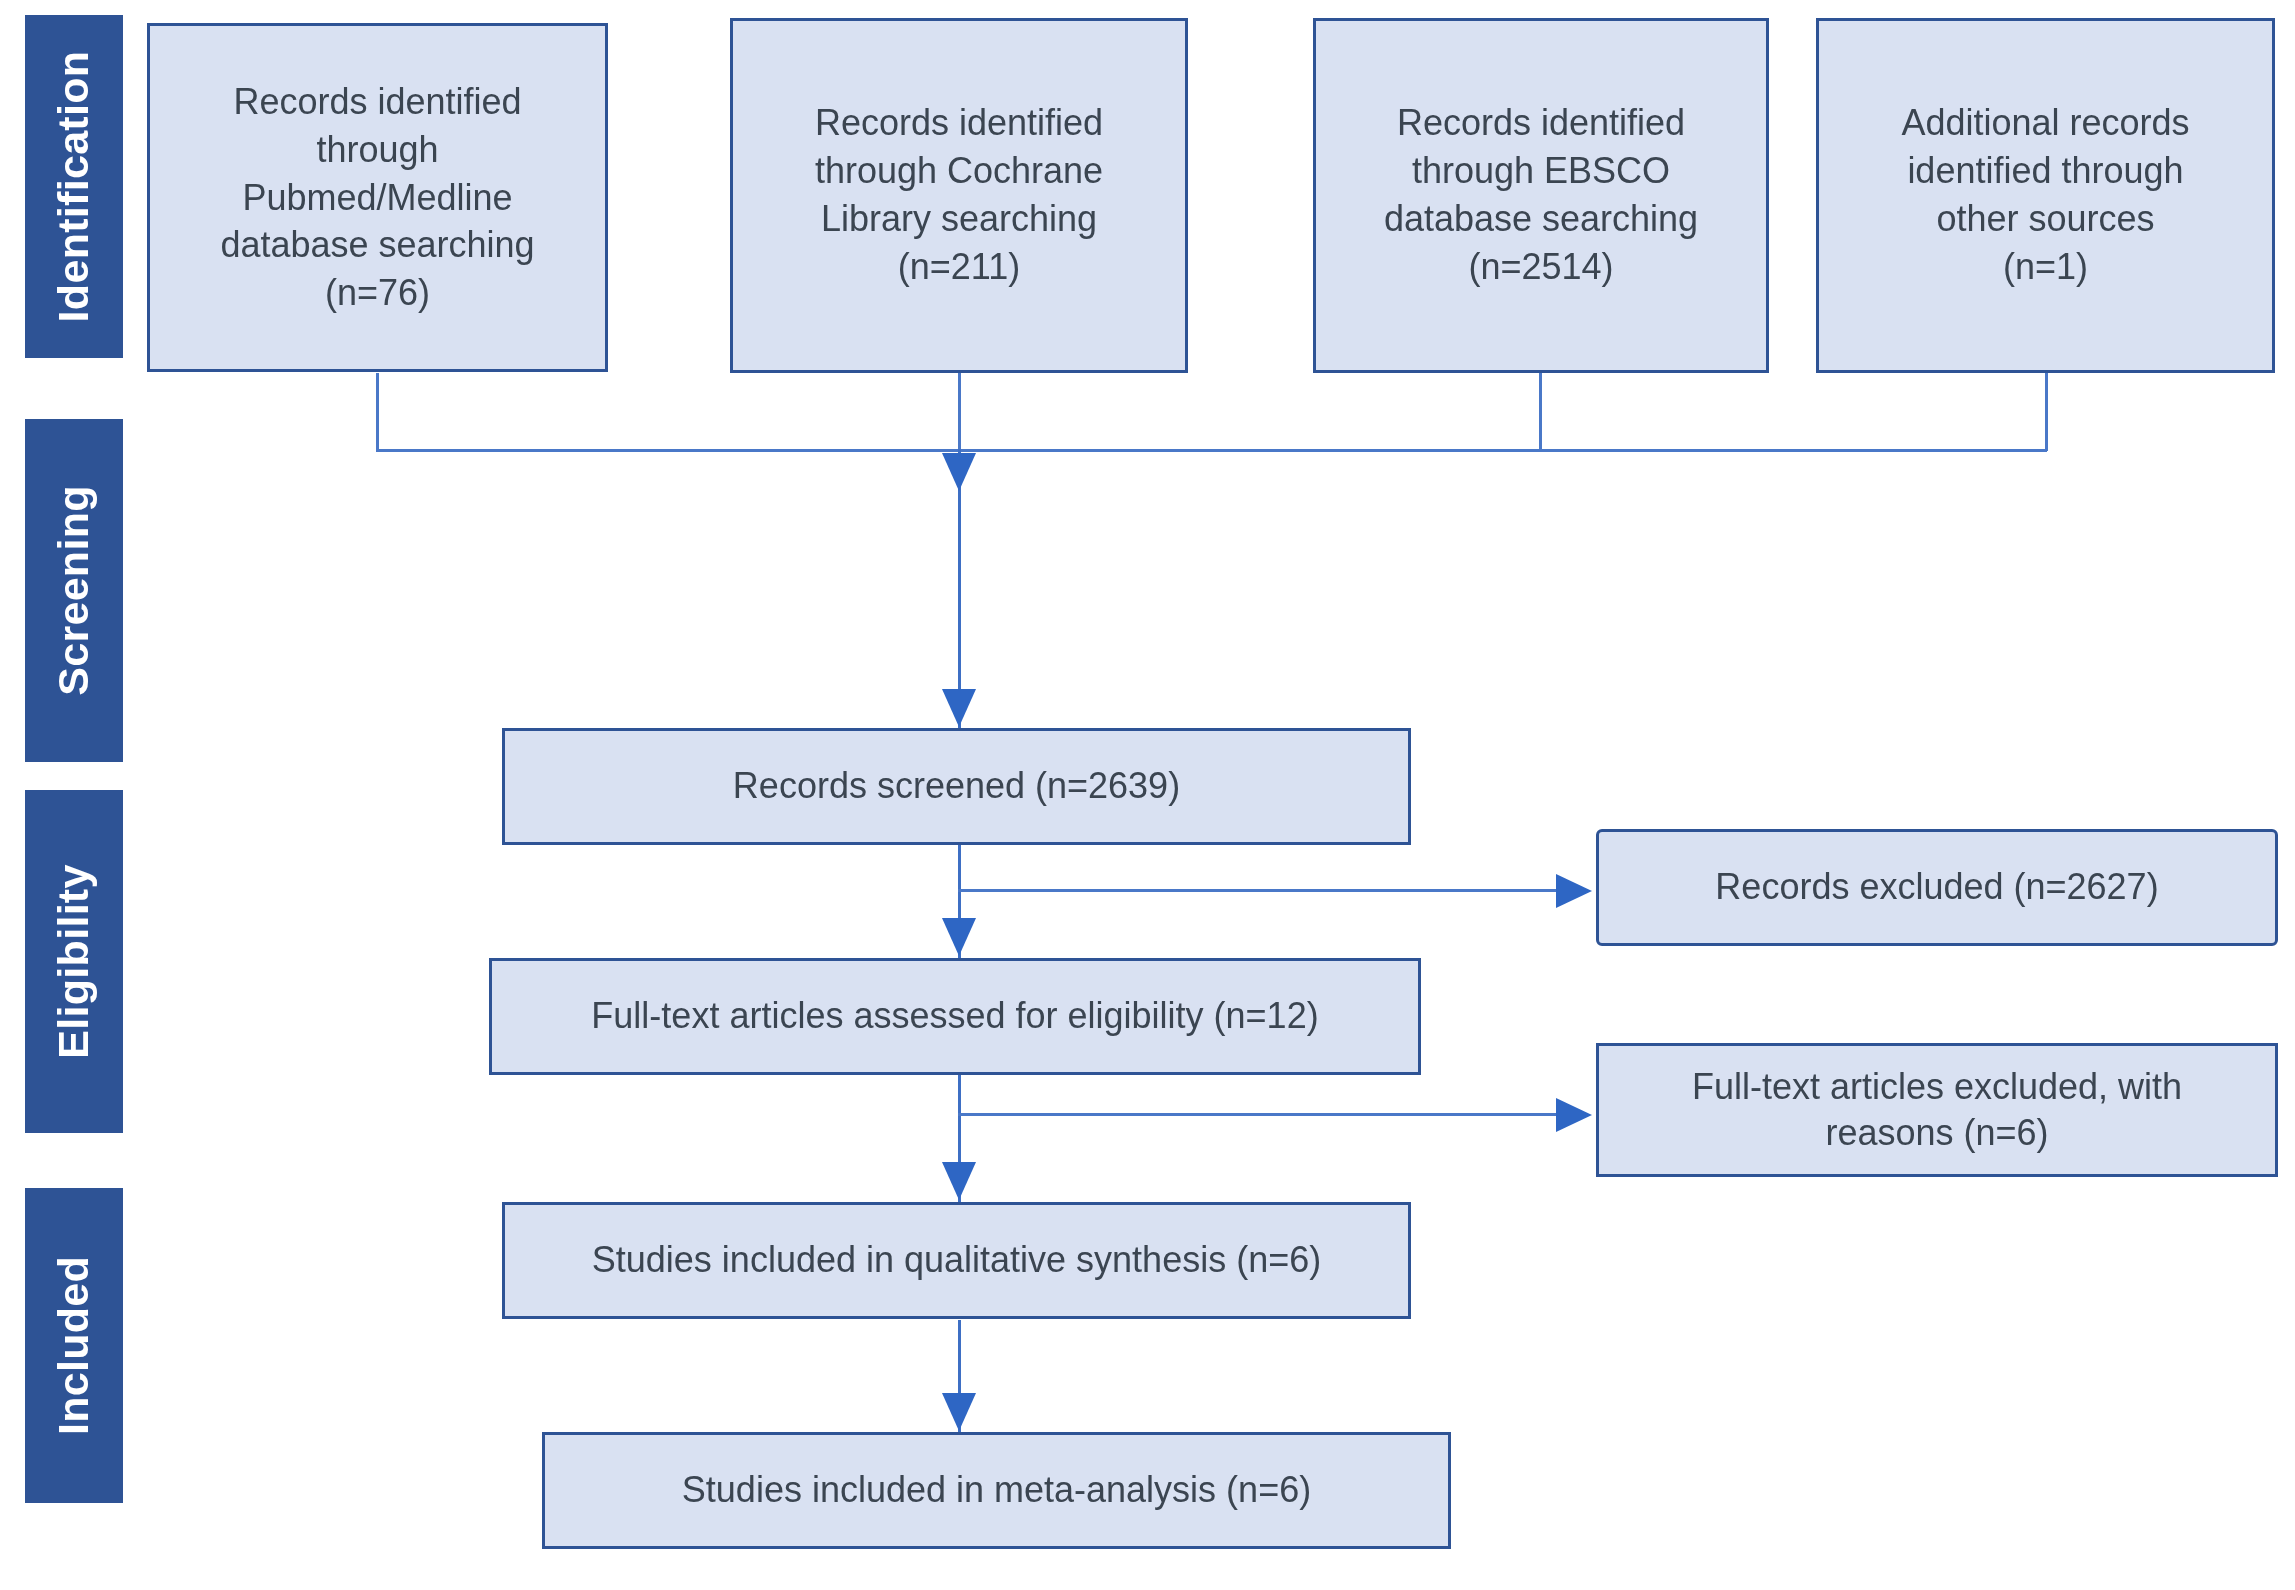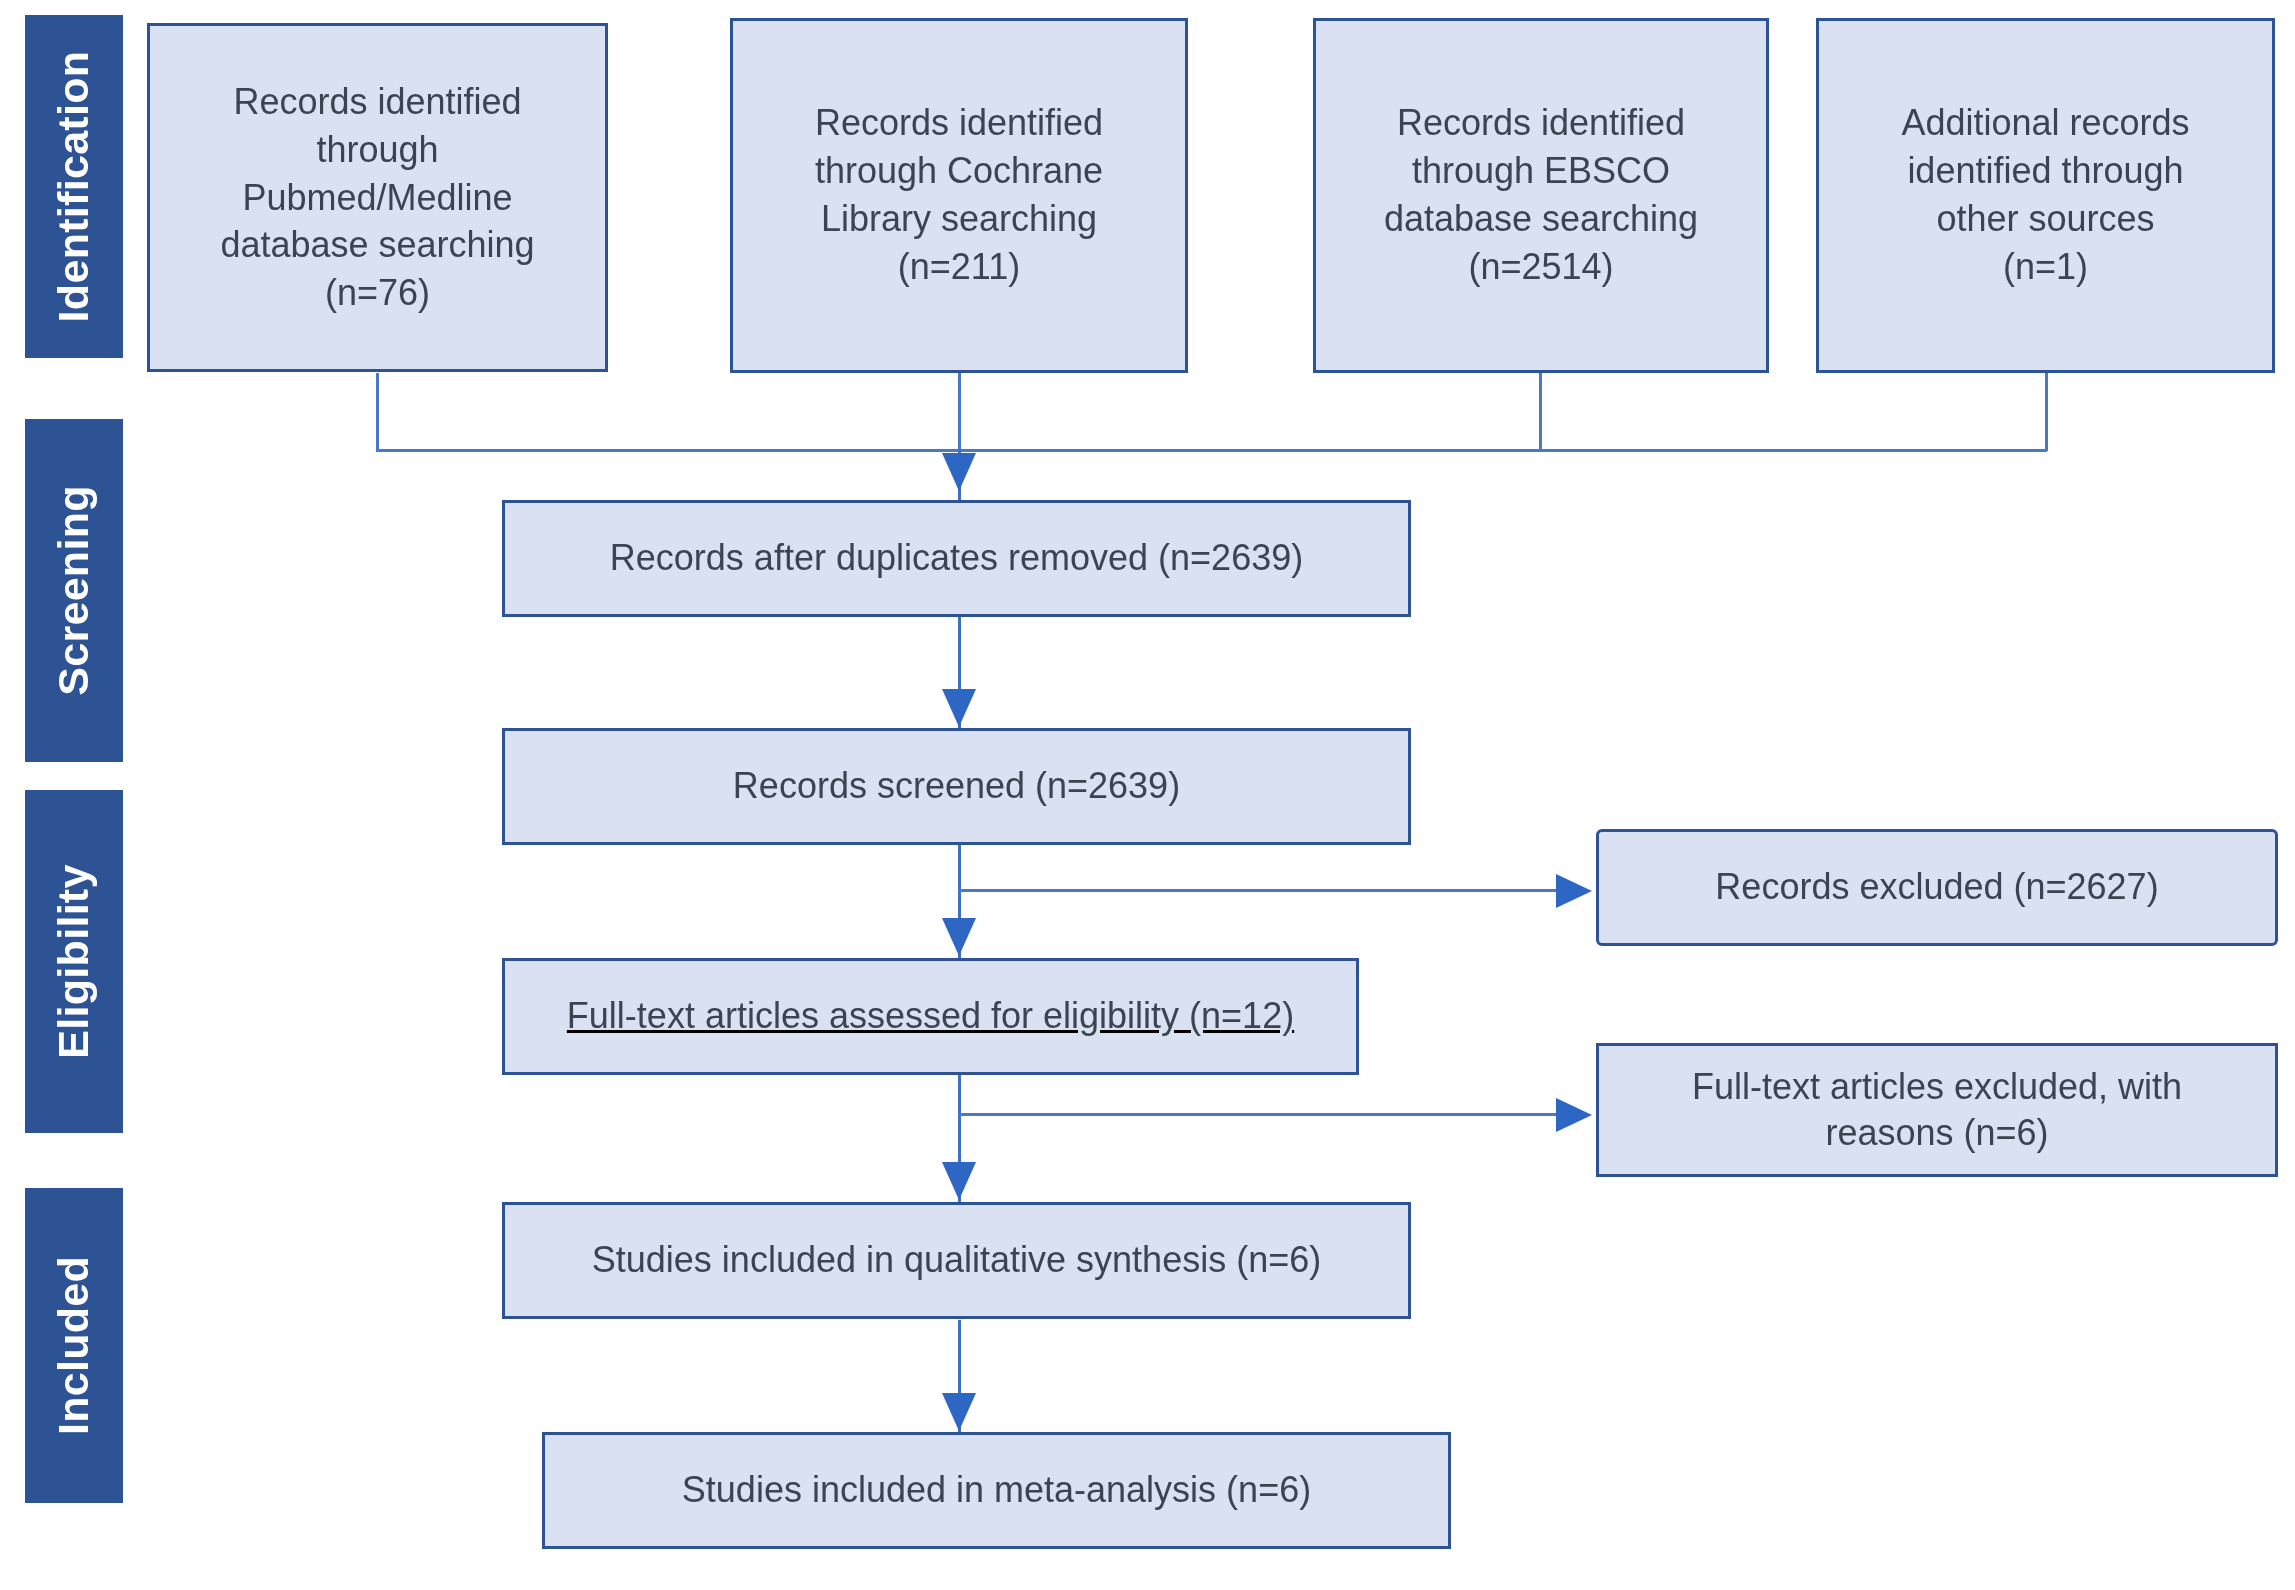--- a/index.html
+++ b/index.html
@@ -139,41 +139,38 @@
   <div class="conn v thin" style="left:376px; top:373px; height:78px;"></div>
   <div class="conn v thin" style="left:958px; top:373px; height:78px;"></div>
   <div class="conn v thin" style="left:1539px; top:373px; height:78px;"></div>
   <div class="conn v thin" style="left:2045px; top:373px; height:78px;"></div>
 
   <div class="conn h thin" style="left:376px; top:449px; width:1671px;"></div>
 
   <div class="conn v" style="left:958px; top:449px; height:437px;"></div>
   <div class="arrow-down" style="left:942px; top:453px;"></div>
 
-  <div class="flow-box" style="left:502px; top:500px; width:909px; height:117px;">
-    <span class="box-text">Records after duplicates removed (n=2639)</span>
-  </div>
 
   <div class="conn v" style="left:958px; top:617px; height:113px;"></div>
   <div class="arrow-down" style="left:942px; top:689px;"></div>
 
   <div class="flow-box" style="left:502px; top:728px; width:909px; height:117px;">
     <span class="box-text">Records screened (n=2639)</span>
   </div>
 
   <div class="conn v" style="left:958px; top:846px; height:113px;"></div>
   <div class="conn h thin" style="left:958px; top:889px; width:608px;"></div>
   <div class="arrow-right" style="left:1556px; top:874px;"></div>
   <div class="arrow-down" style="left:942px; top:918px;"></div>
 
   <div class="flow-box" style="left:1596px; top:829px; width:682px; height:117px;border-radius:6px;">
     <span class="box-text">Records excluded (n=2627)</span>
   </div>
 
-  <div class="flow-box" style="left:502px; top:958px; width:857px; height:117px;text-decoration:underline;">
+  <div class="flow-box" style="left:489px; top:958px; width:932px; height:117px;">
     <span class="box-text">Full-text articles assessed for eligibility (n=12)</span>
   </div>
 
   <div class="conn v" style="left:958px; top:1075px; height:127px;"></div>
   <div class="conn h thin" style="left:958px; top:1113px; width:608px;"></div>
   <div class="arrow-right" style="left:1556px; top:1098px;"></div>
   <div class="arrow-down" style="left:942px; top:1162px;"></div>
 
   <div class="flow-box" style="left:1596px; top:1043px; width:682px; height:134px;">
     <span class="box-text">Full-text articles excluded, with

